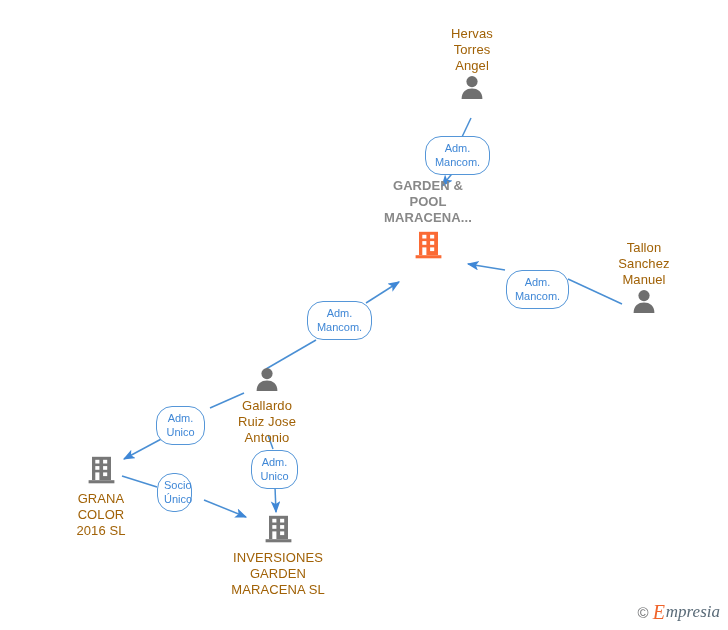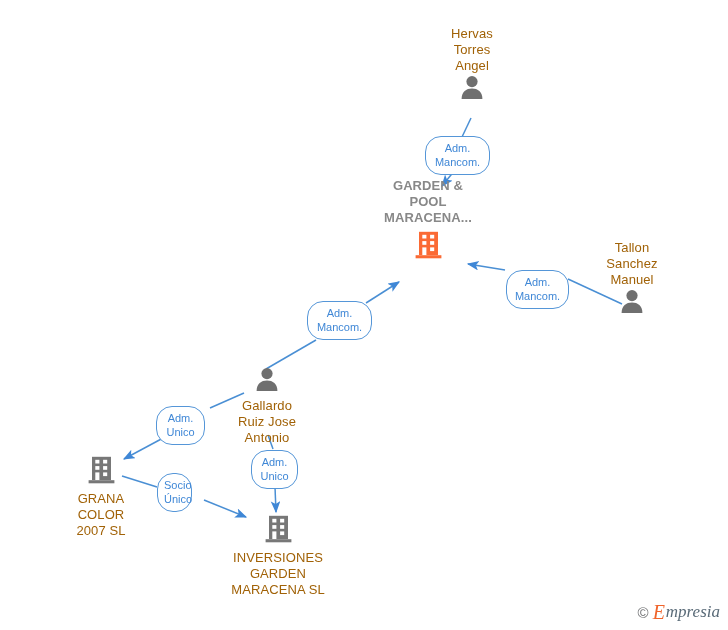--- a/index.html
+++ b/index.html
@@ -166,21 +166,21 @@
         <rect x="15.1" y="10.1" width="4.1" height="3.7" fill="#ffffff"></rect>
         <rect x="7.3" y="16.4" width="4.1" height="7.6" fill="#ffffff"></rect>
         <rect x="15.1" y="16.4" width="4.1" height="3.7" fill="#ffffff"></rect>
       </svg>
     </span>
   </div>
 
   <div class="chip" style="left:506px; top:270px; width:63px;">Adm.
 Mancom.</div>
 
-  <div class="node" style="left:584px; top:240px; width:96px;">
+  <div class="node" style="left:596px; top:240px; width:96px;">
     <span class="node-label">Tallon
 Sanchez
 Manuel</span>
     <span class="node-icon">
       <svg class="person-icon" viewBox="0 0 26 26">
         <circle cx="13" cy="7.6" r="5.6" fill="#6f6f6f"></circle>
         <path d="M2.6,25 C2.6,17.6 7.2,14.4 13,14.4 C18.8,14.4 23.4,17.6 23.4,25 Z" fill="#6f6f6f"></path>
       </svg>
     </span>
   </div>
@@ -217,21 +217,21 @@
         <rect x="7.3" y="3.8" width="4.1" height="3.7" fill="#ffffff"></rect>
         <rect x="15.1" y="3.8" width="4.1" height="3.7" fill="#ffffff"></rect>
         <rect x="7.3" y="10.1" width="4.1" height="3.7" fill="#ffffff"></rect>
         <rect x="15.1" y="10.1" width="4.1" height="3.7" fill="#ffffff"></rect>
         <rect x="7.3" y="16.4" width="4.1" height="7.6" fill="#ffffff"></rect>
         <rect x="15.1" y="16.4" width="4.1" height="3.7" fill="#ffffff"></rect>
       </svg>
     </span>
     <span class="node-label" style="margin-top:4px;">GRANA
 COLOR
-2007  SL</span>
+2016  SL</span>
   </div>
 
   <div class="node" style="left:210px; top:515px; width:136px;">
     <span class="node-icon">
       <svg class="building-icon" viewBox="0 0 27 28">
         <rect x="4" y="0.8" width="19" height="23.2" fill="#777777"></rect>
         <rect x="0.6" y="24.2" width="25.8" height="3.1" fill="#777777"></rect>
         <rect x="7.3" y="3.8" width="4.1" height="3.7" fill="#ffffff"></rect>
         <rect x="15.1" y="3.8" width="4.1" height="3.7" fill="#ffffff"></rect>
         <rect x="7.3" y="10.1" width="4.1" height="3.7" fill="#ffffff"></rect>

